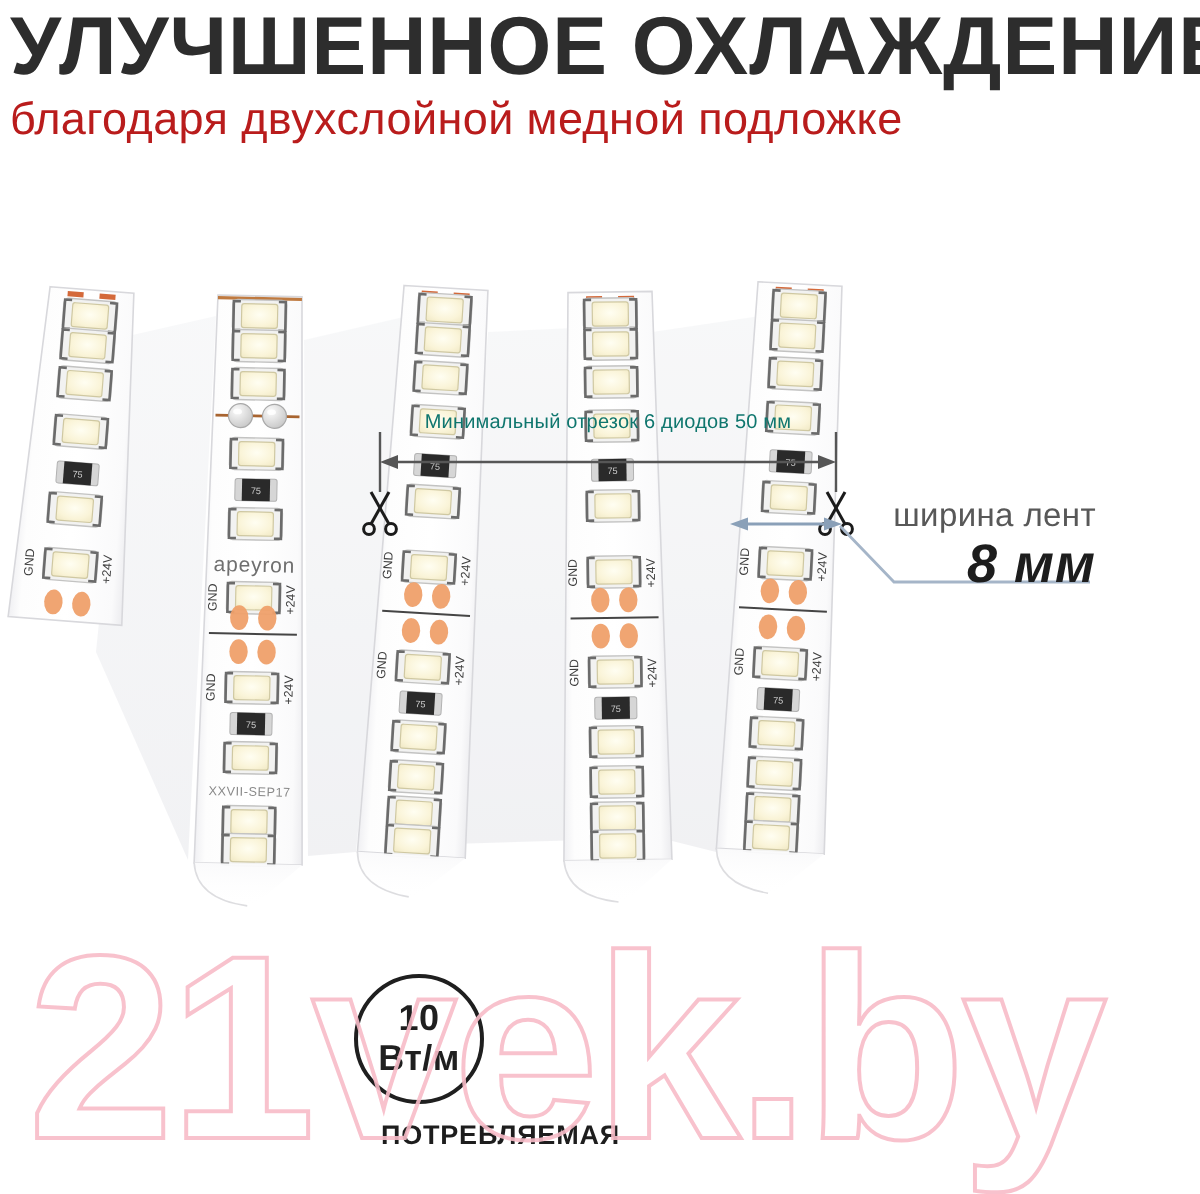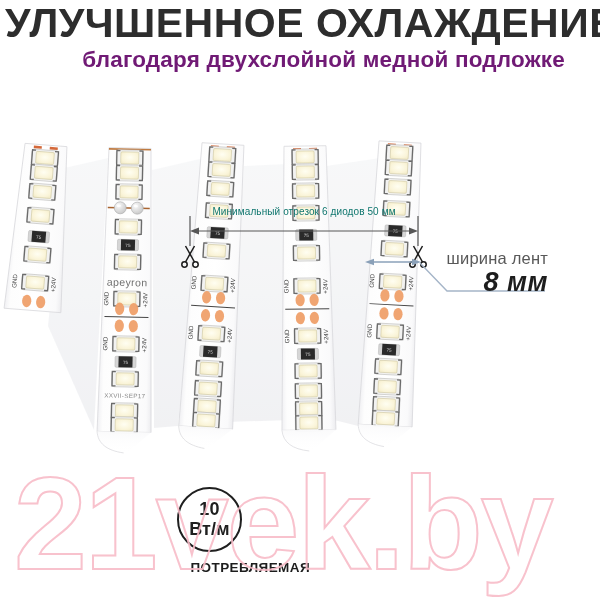--- a/index.html
+++ b/index.html
@@ -8,21 +8,21 @@
     font-family:"Liberation Sans","DejaVu Sans",sans-serif;
   }
   .abs{position:absolute;}
   
   .title{
     left:5px;top:0px;width:592px;
     font-size:41px;font-weight:700;color:#2d2d2d;letter-spacing:0.5px;white-space:nowrap;
   }
   .subtitle{
     left:5px;top:47px;width:560px;
-    font-size:22.5px;font-weight:700;color:#701a75;letter-spacing:0.2px;white-space:nowrap;text-align:right;
+    font-size:22.5px;font-weight:400;color:#b91c1c;letter-spacing:0.2px;white-space:nowrap;
   }
   
   .scene{left:0;top:130px;width:600px;height:340px;z-index:1;}
   svg{font-family:"Liberation Sans","DejaVu Sans",sans-serif;}
   
   .seg-note{
     left:178px;top:206px;width:252px;text-align:center;z-index:2;
     font-size:10px;color:#0f766e;letter-spacing:0.1px;
   }
   .width-note{

